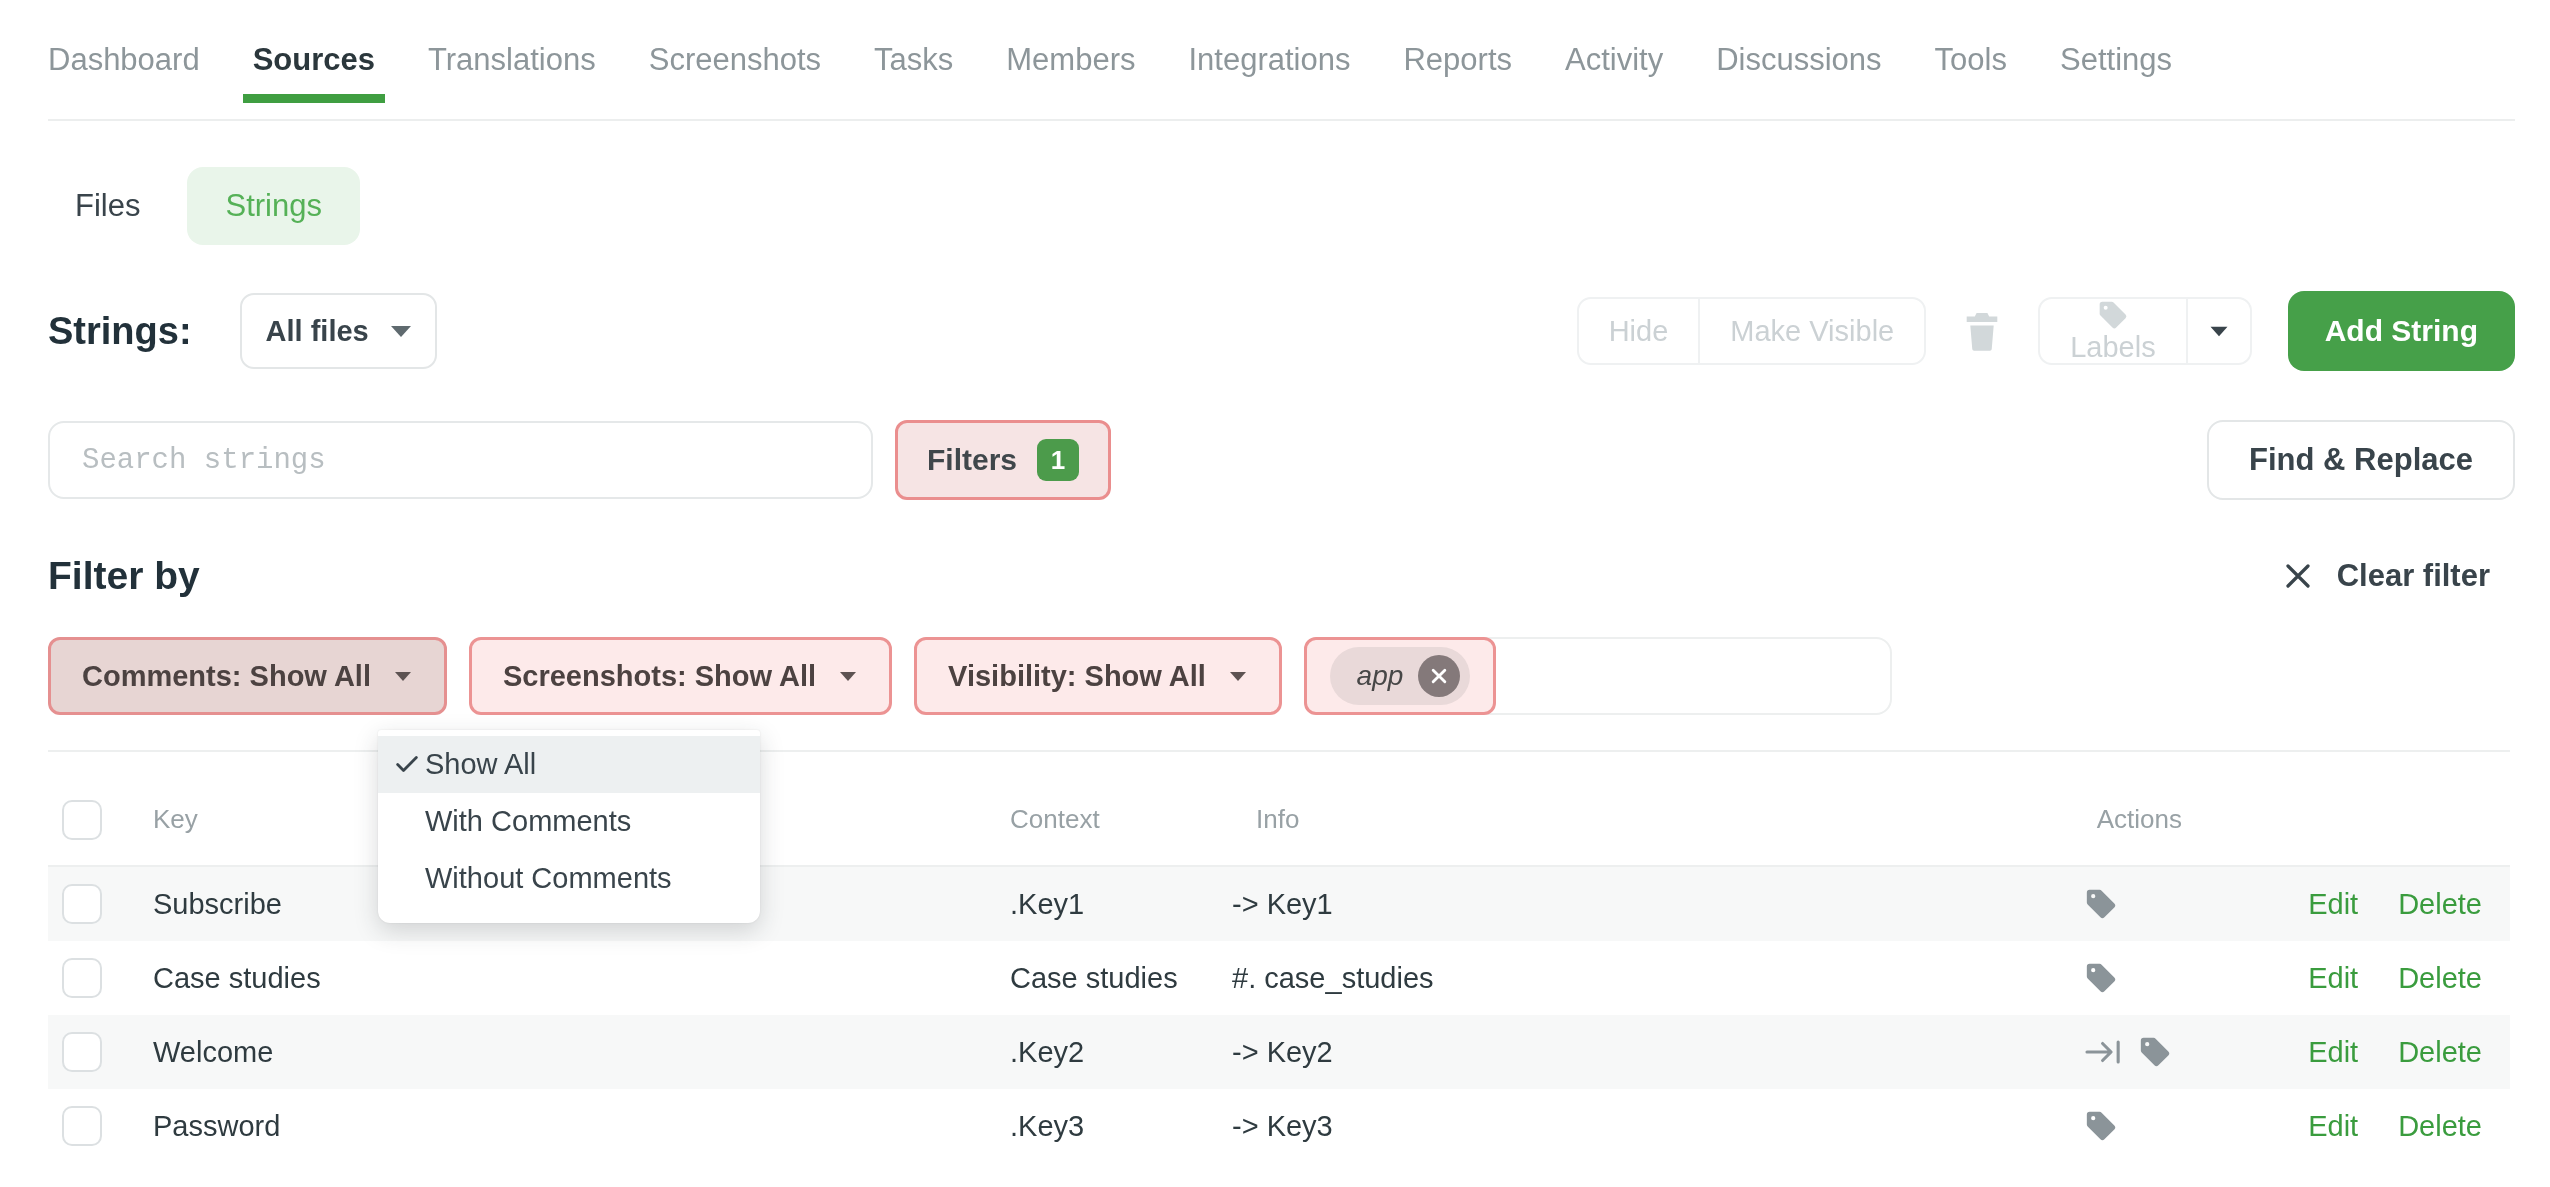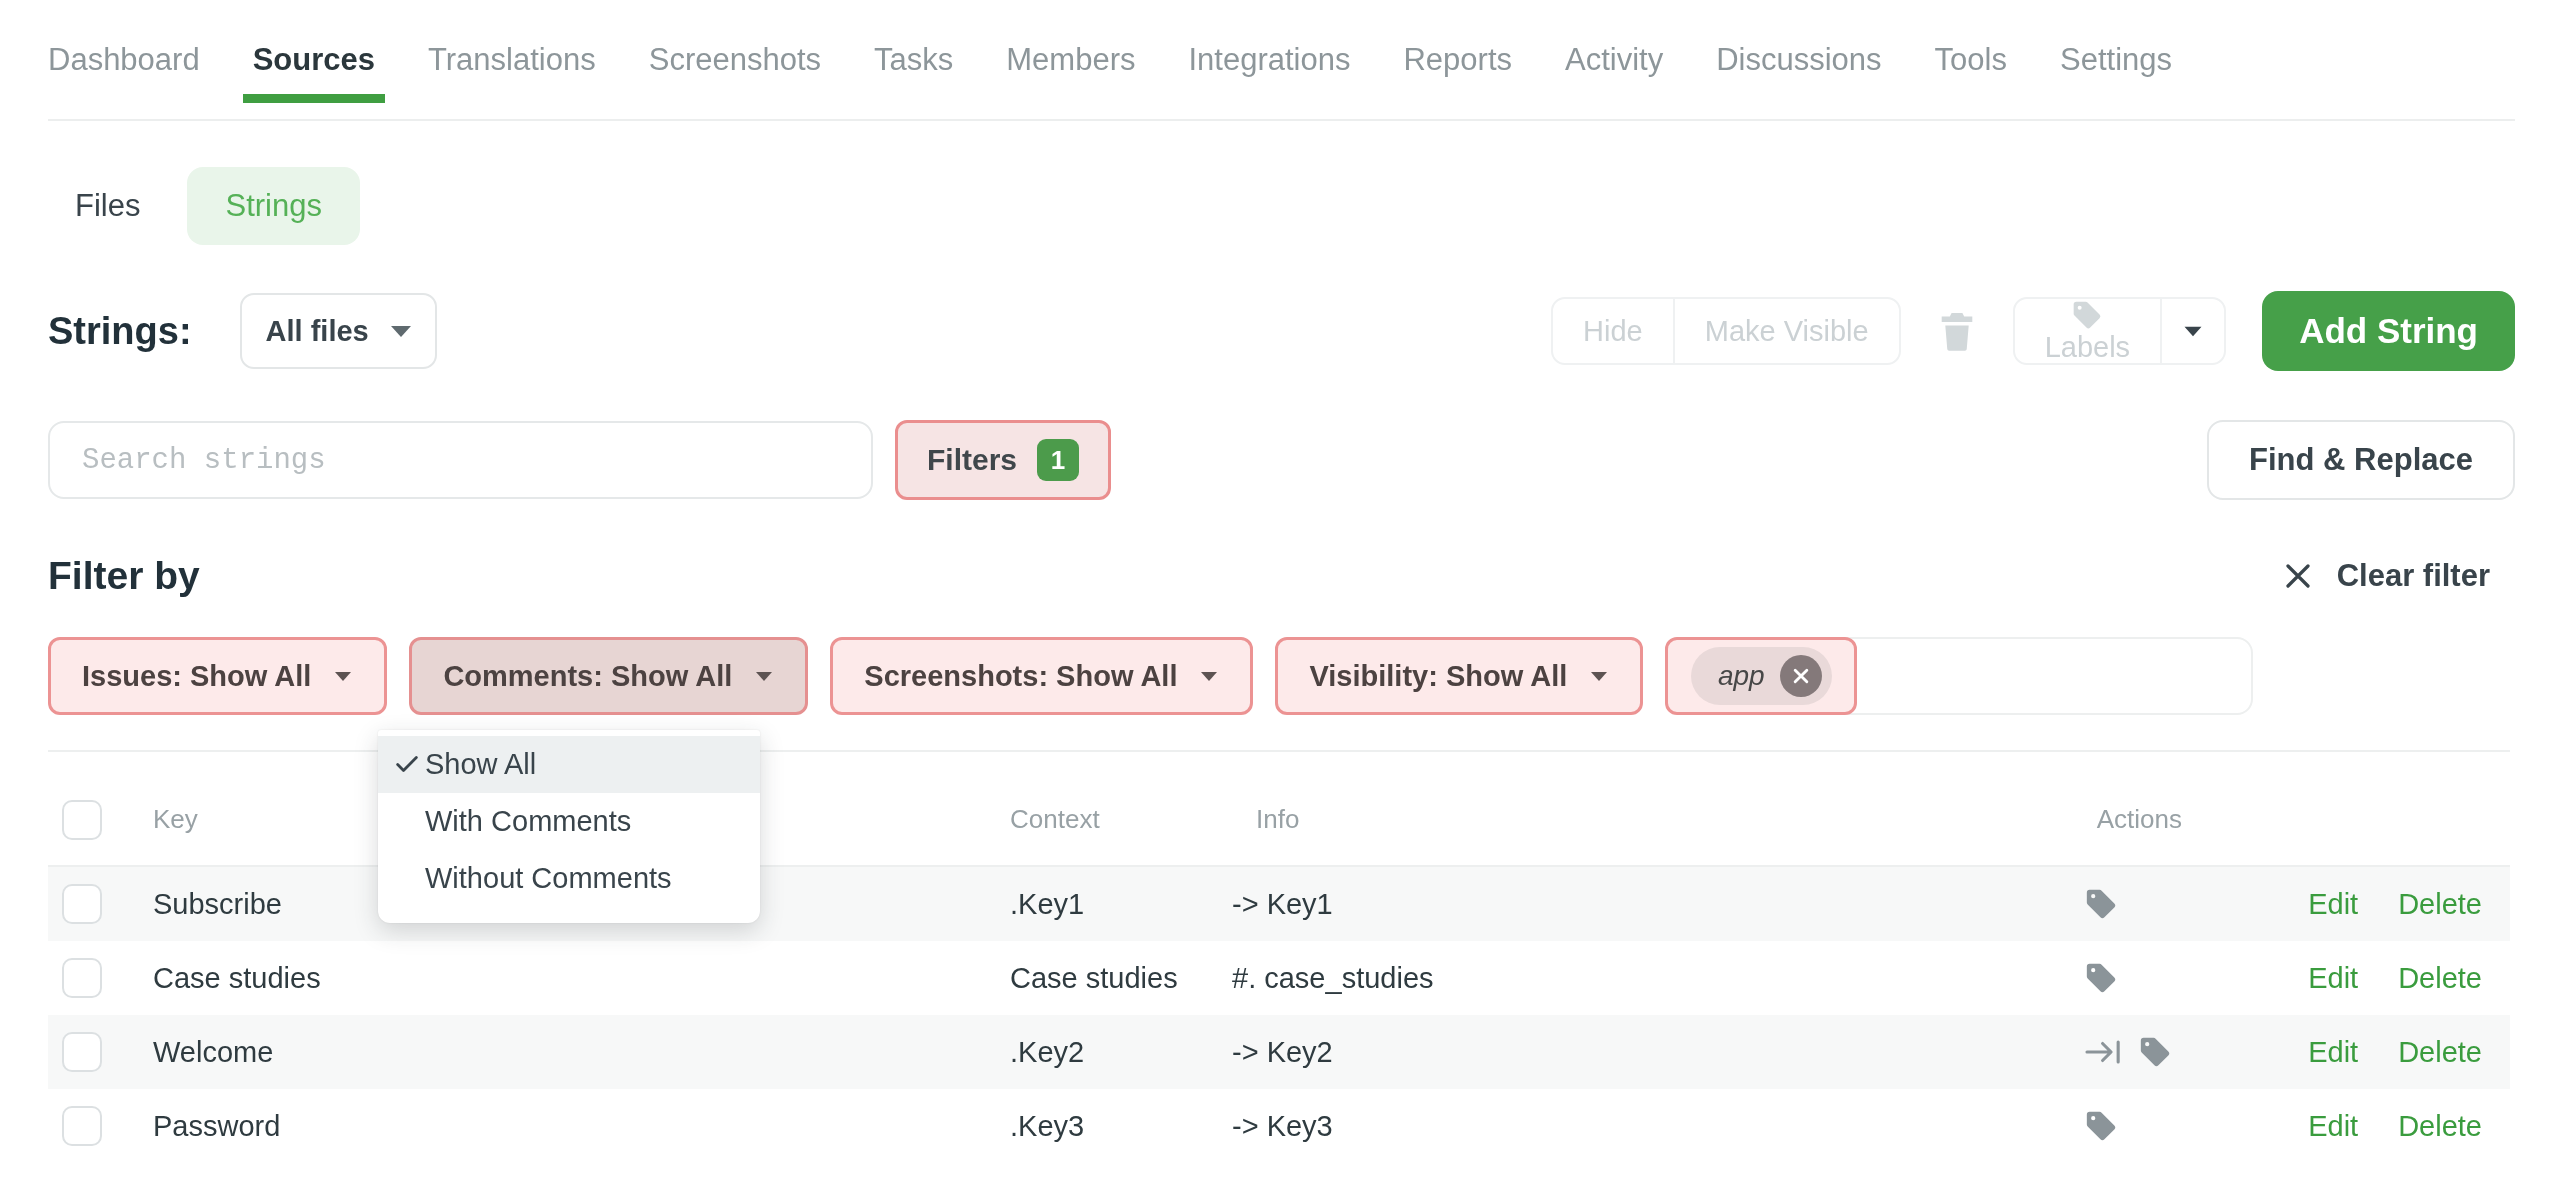--- a/index.html
+++ b/index.html
@@ -30,21 +30,21 @@
   .toolbar-right{margin-left:auto;display:flex;align-items:center;}
   .btn-group{display:flex;align-items:stretch;border:2px solid #eff1f2;border-radius:14px;height:68px;
              box-sizing:border-box;background:#fff;}
   .group-seg{display:flex;align-items:center;padding:0 30px;font-size:29px;color:#cbd1d4;cursor:pointer;}
   .group-seg + .group-seg{border-left:2px solid #eff1f2;}
   .trash-btn{margin:0 38px;display:flex;align-items:center;cursor:pointer;}
   .labels-seg{gap:0;flex-direction:column;}
   .labels-caret-seg{width:62px;justify-content:center;padding:0;}
   .labels-caret-seg .caret{border-top-color:#39444b;transform:scale(.85);}
   .add-string{margin-left:36px;background:#46a049;border:none;border-radius:16px;height:80px;
-              padding:0 37px;color:#fff;font-size:35px;font-weight:700;display:inline-flex;align-items:center;cursor:pointer;
+              padding:0 37px;color:#fff;font-size:30px;font-weight:700;display:inline-flex;align-items:center;cursor:pointer;
               font-family:inherit;}
 
   
   .search-row{position:absolute;left:48px;right:35px;top:420px;height:80px;display:flex;align-items:center;}
   .search-input{box-sizing:border-box;width:825px;height:78px;border:2px solid #e5e8e9;border-radius:16px;
                 padding:0 32px;font-size:29px;color:#39444b;outline:none;font-family:Liberation Mono, monospace;}
   .search-input::placeholder{color:#b8bec1;}
   .filters-btn{box-sizing:border-box;margin-left:22px;height:80px;display:inline-flex;align-items:center;
                background:#f6e4e4;border:3px solid #ea8e8e;border-radius:12px;padding:0 29px;
                font-size:30px;font-weight:700;color:#40474b;cursor:pointer;}
@@ -183,24 +183,20 @@
       <span class="icon">
         <svg width="30" height="30" viewBox="0 0 24 24" fill="none" stroke="#39444b" stroke-width="2.6" stroke-linecap="round">
           <path d="M4 4l16 16M20 4L4 20"></path>
         </svg>
       </span>
       <span>Clear filter</span>
     </div>
   </div>
 
   <div class="pill-row">
-    <div class="pill">
-      <span>Issues: Show All</span>
-      <span class="caret"></span>
-    </div>
     <div class="pill open">
       <span>Comments: Show All</span>
       <span class="caret"></span>
     </div>
     <div class="pill">
       <span>Screenshots: Show All</span>
       <span class="caret"></span>
     </div>
     <div class="pill">
       <span>Visibility: Show All</span>

